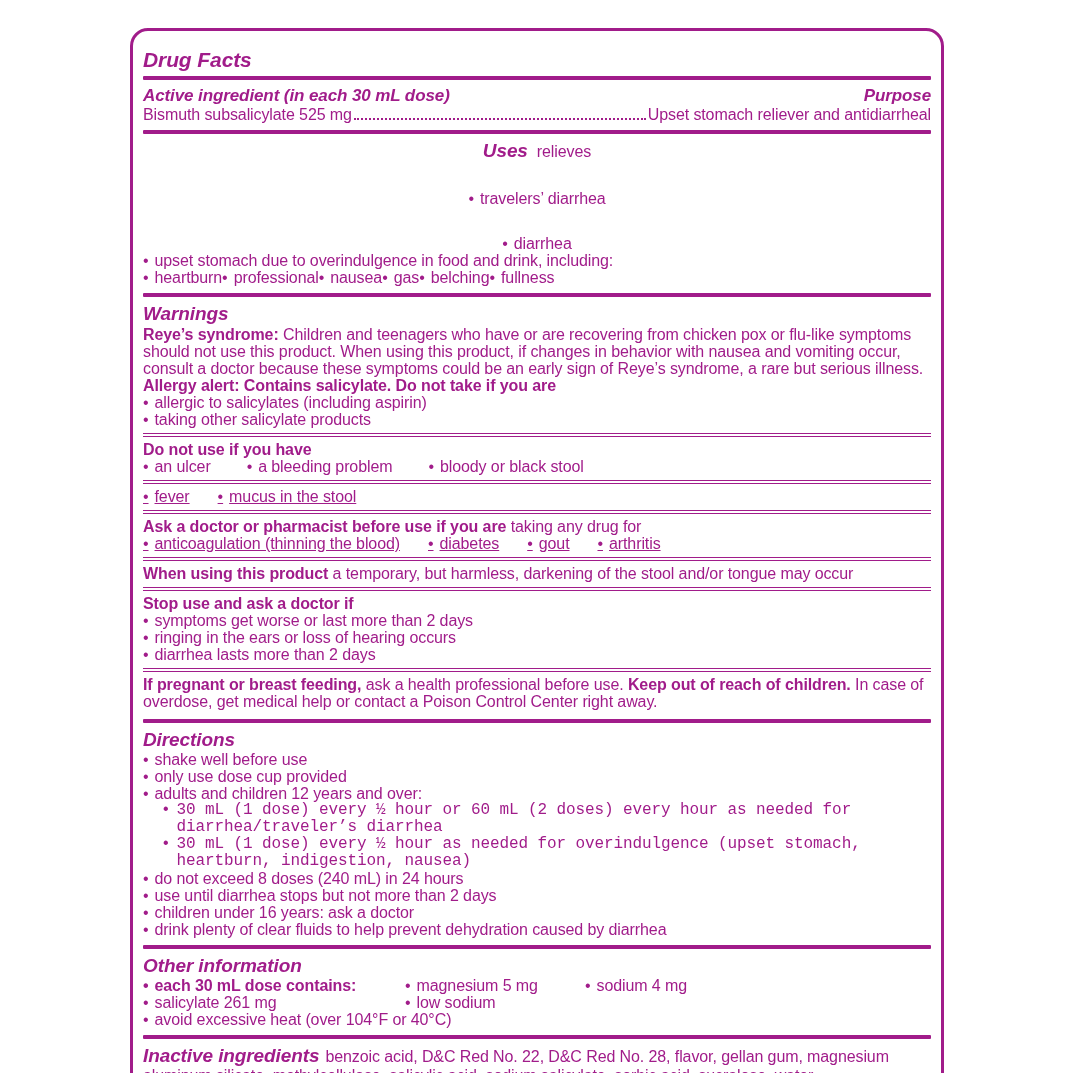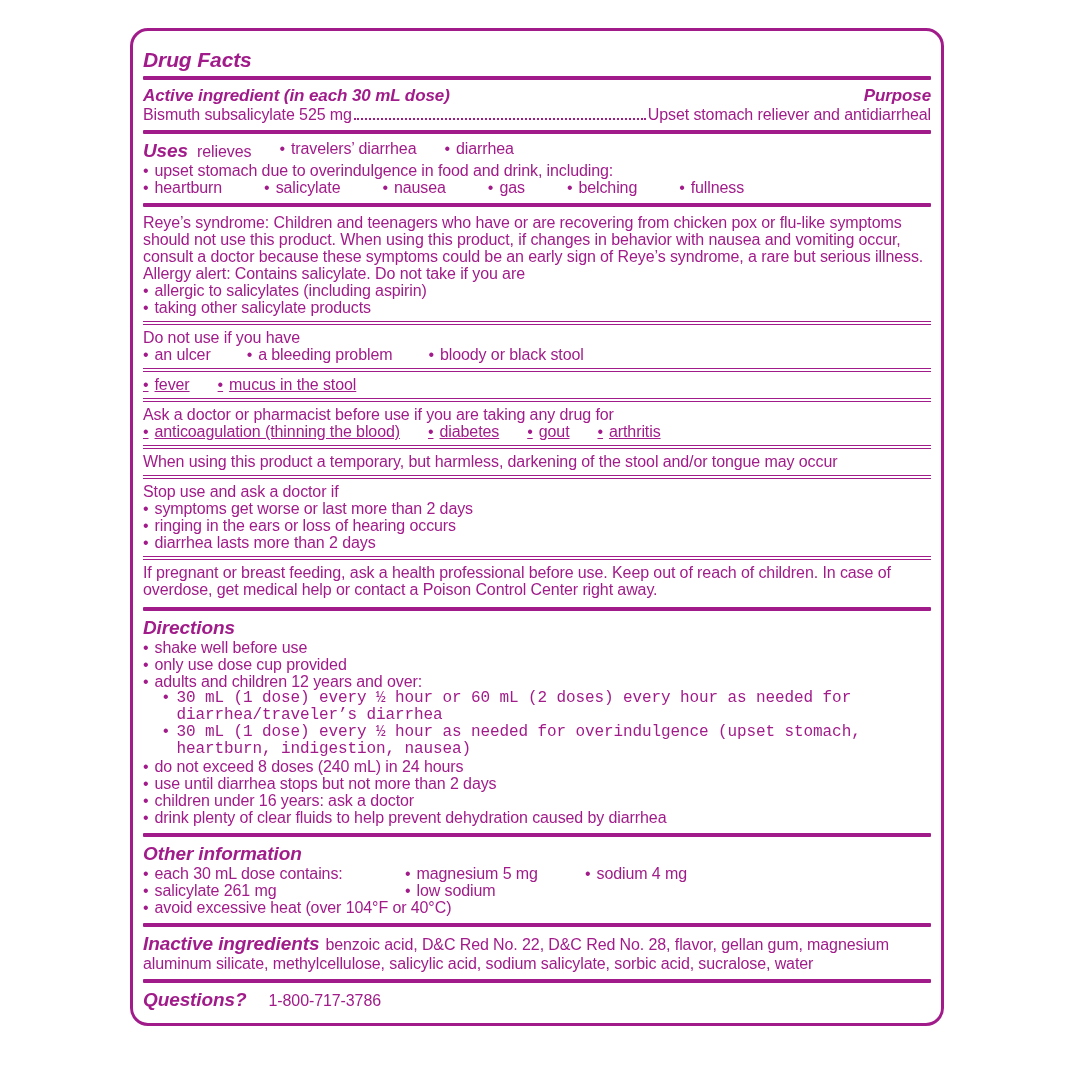--- a/index.html
+++ b/index.html
@@ -16,27 +16,27 @@
     background:#fff; padding:16px 10px 9px;
     font-size:16px; line-height:17px; letter-spacing:-0.1px;
   }
   .bar{ height:4px; background:var(--accent); margin:4px 0; border-radius:1px; }
   .hairline{ height:4px; border-top:1.5px solid var(--accent); border-bottom:1.5px solid var(--accent); margin:3px 0; }
   .sec{ padding:2px 0 3px; }
   .wsec{ padding:1px 0 2px; }
   .h-title{ font-size:21px; line-height:25px; font-weight:700; font-style:italic; }
   .h-section{ font-size:19px; line-height:22px; font-weight:700; font-style:italic; }
   .h-ai{ font-size:17px; line-height:20px; font-weight:700; font-style:italic; }
-  .bold{ font-weight:400; }
+  .bold{ font-weight:700; }
   p{ margin:0; }
   .b{ display:flex; }
   .b::before{ content:"\2022"; margin-right:6px; flex:none; }
   .row{ display:flex; flex-wrap:wrap; }
-  .g28{ gap:28px;text-decoration:underline; } .g36{ gap:36px; } .g42{ gap:42px; }
-  .inlinehead{ display:flex; align-items:flex-start; gap:28px; }
+  .g28{ gap:28px;text-decoration:underline; } .g36{ gap:36px; } .g42{ }
+  .inlinehead{ display:flex; align-items:center; gap:28px;flex-direction:column; }
   .pair{ display:flex; align-items:baseline; gap:9px; }
   .ai-head{ display:flex; justify-content:space-between; align-items:baseline; }
   .ai-row{ display:flex; align-items:baseline;text-align:right; }
   .leader{ flex:1; border-bottom:2px dotted var(--accent); margin:0 2px 3px; min-width:30px; }
   .sub{ margin-left:18px;font-family:Liberation Mono, monospace; }
   .sub .b{ max-width:700px; }
   .oi-grid{ display:grid; grid-template-columns:262px 180px 1fr; }
   .oi-span{ grid-column:1 / -1; }
   .q-line{ display:flex; align-items:center; gap:22px; }
   .inactive-par .h-section{ margin-right:6px;margin-top:44px; }
@@ -67,30 +67,31 @@
       <span class="pair">
         <span class="h-section">Uses</span>
         <span>relieves</span>
       </span>
       <span class="b">travelers’ diarrhea</span>
       <span class="b">diarrhea</span>
     </div>
     <div class="b">upset stomach due to overindulgence in food and drink, including:</div>
     <div class="row g42">
       <span class="b">heartburn</span>
-      <span class="b">salicylate</span>
+      <span class="b">professional</span>
       <span class="b">nausea</span>
       <span class="b">gas</span>
       <span class="b">belching</span>
       <span class="b">fullness</span>
     </div>
   </div>
   <div class="bar"></div>
 
   <div class="sec">
+    <div class="h-section">Warnings</div>
 
     <div class="wsec">
       <p><span class="bold">Reye’s syndrome:</span> <span>Children and teenagers who have or are recovering from chicken pox or flu-like symptoms should not use this product. When using this product, if changes in behavior with nausea and vomiting occur, consult a doctor because these symptoms could be an early sign of Reye’s syndrome, a rare but serious illness.</span></p>
       <div class="bold">Allergy alert: Contains salicylate. Do not take if you are</div>
       <div class="b">allergic to salicylates (including aspirin)</div>
       <div class="b">taking other salicylate products</div>
     </div>
 
     <div class="hairline"></div>
     <div class="wsec">

